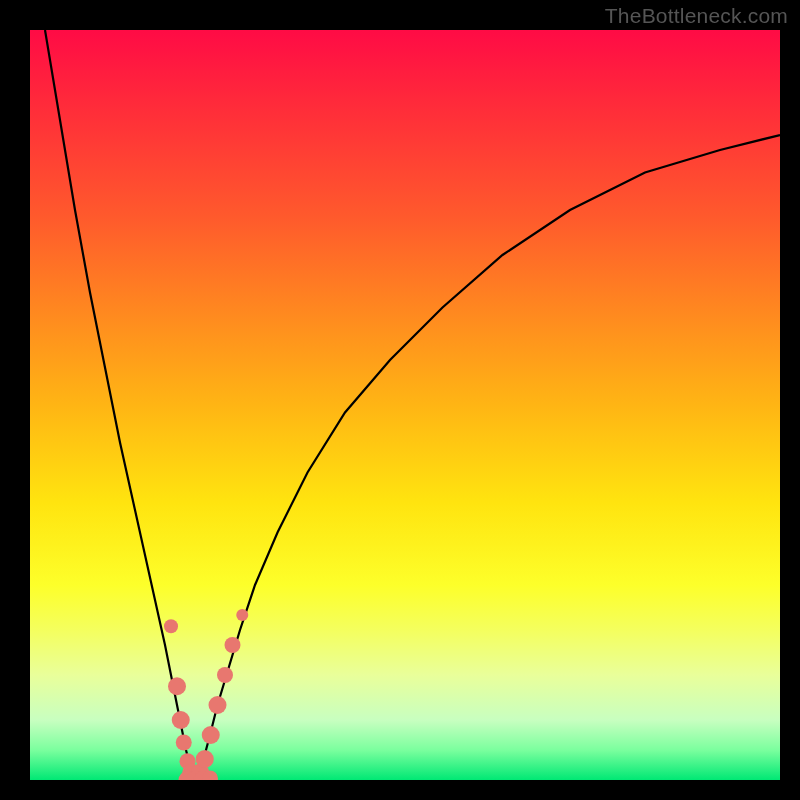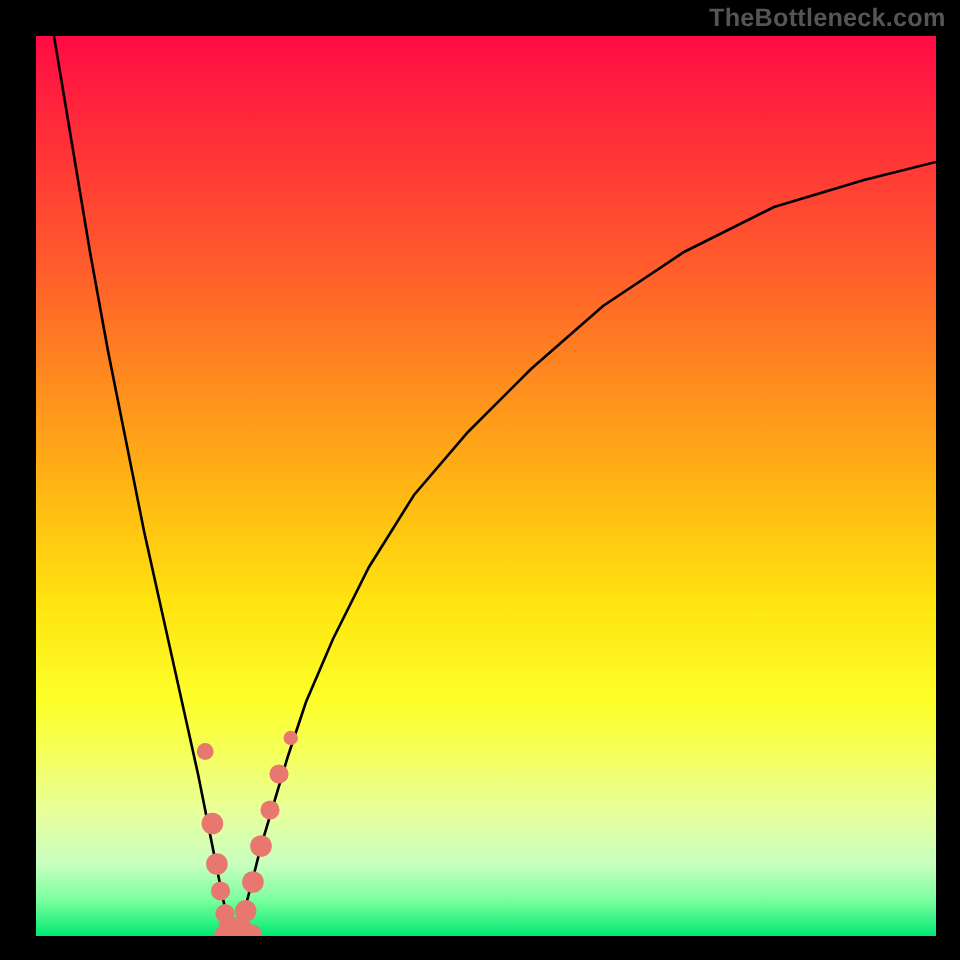--- a/index.html
+++ b/index.html
@@ -30,21 +30,21 @@
       #f4ff5e 80%,
       #e9ff9a 86%,
       #c8ffc0 92%,
       #7bff9e 96%,
       #00e874 100%
     );
   }
   .watermark {
     position: absolute;
     top: 4px;
-    font-weight: 700;
+    font-weight: 400;
     letter-spacing: 0.2px;
     white-space: nowrap;
   }
   svg.curves {
     position: absolute;
     inset: 0;
   }
 </style>
 </head>
 <body>

